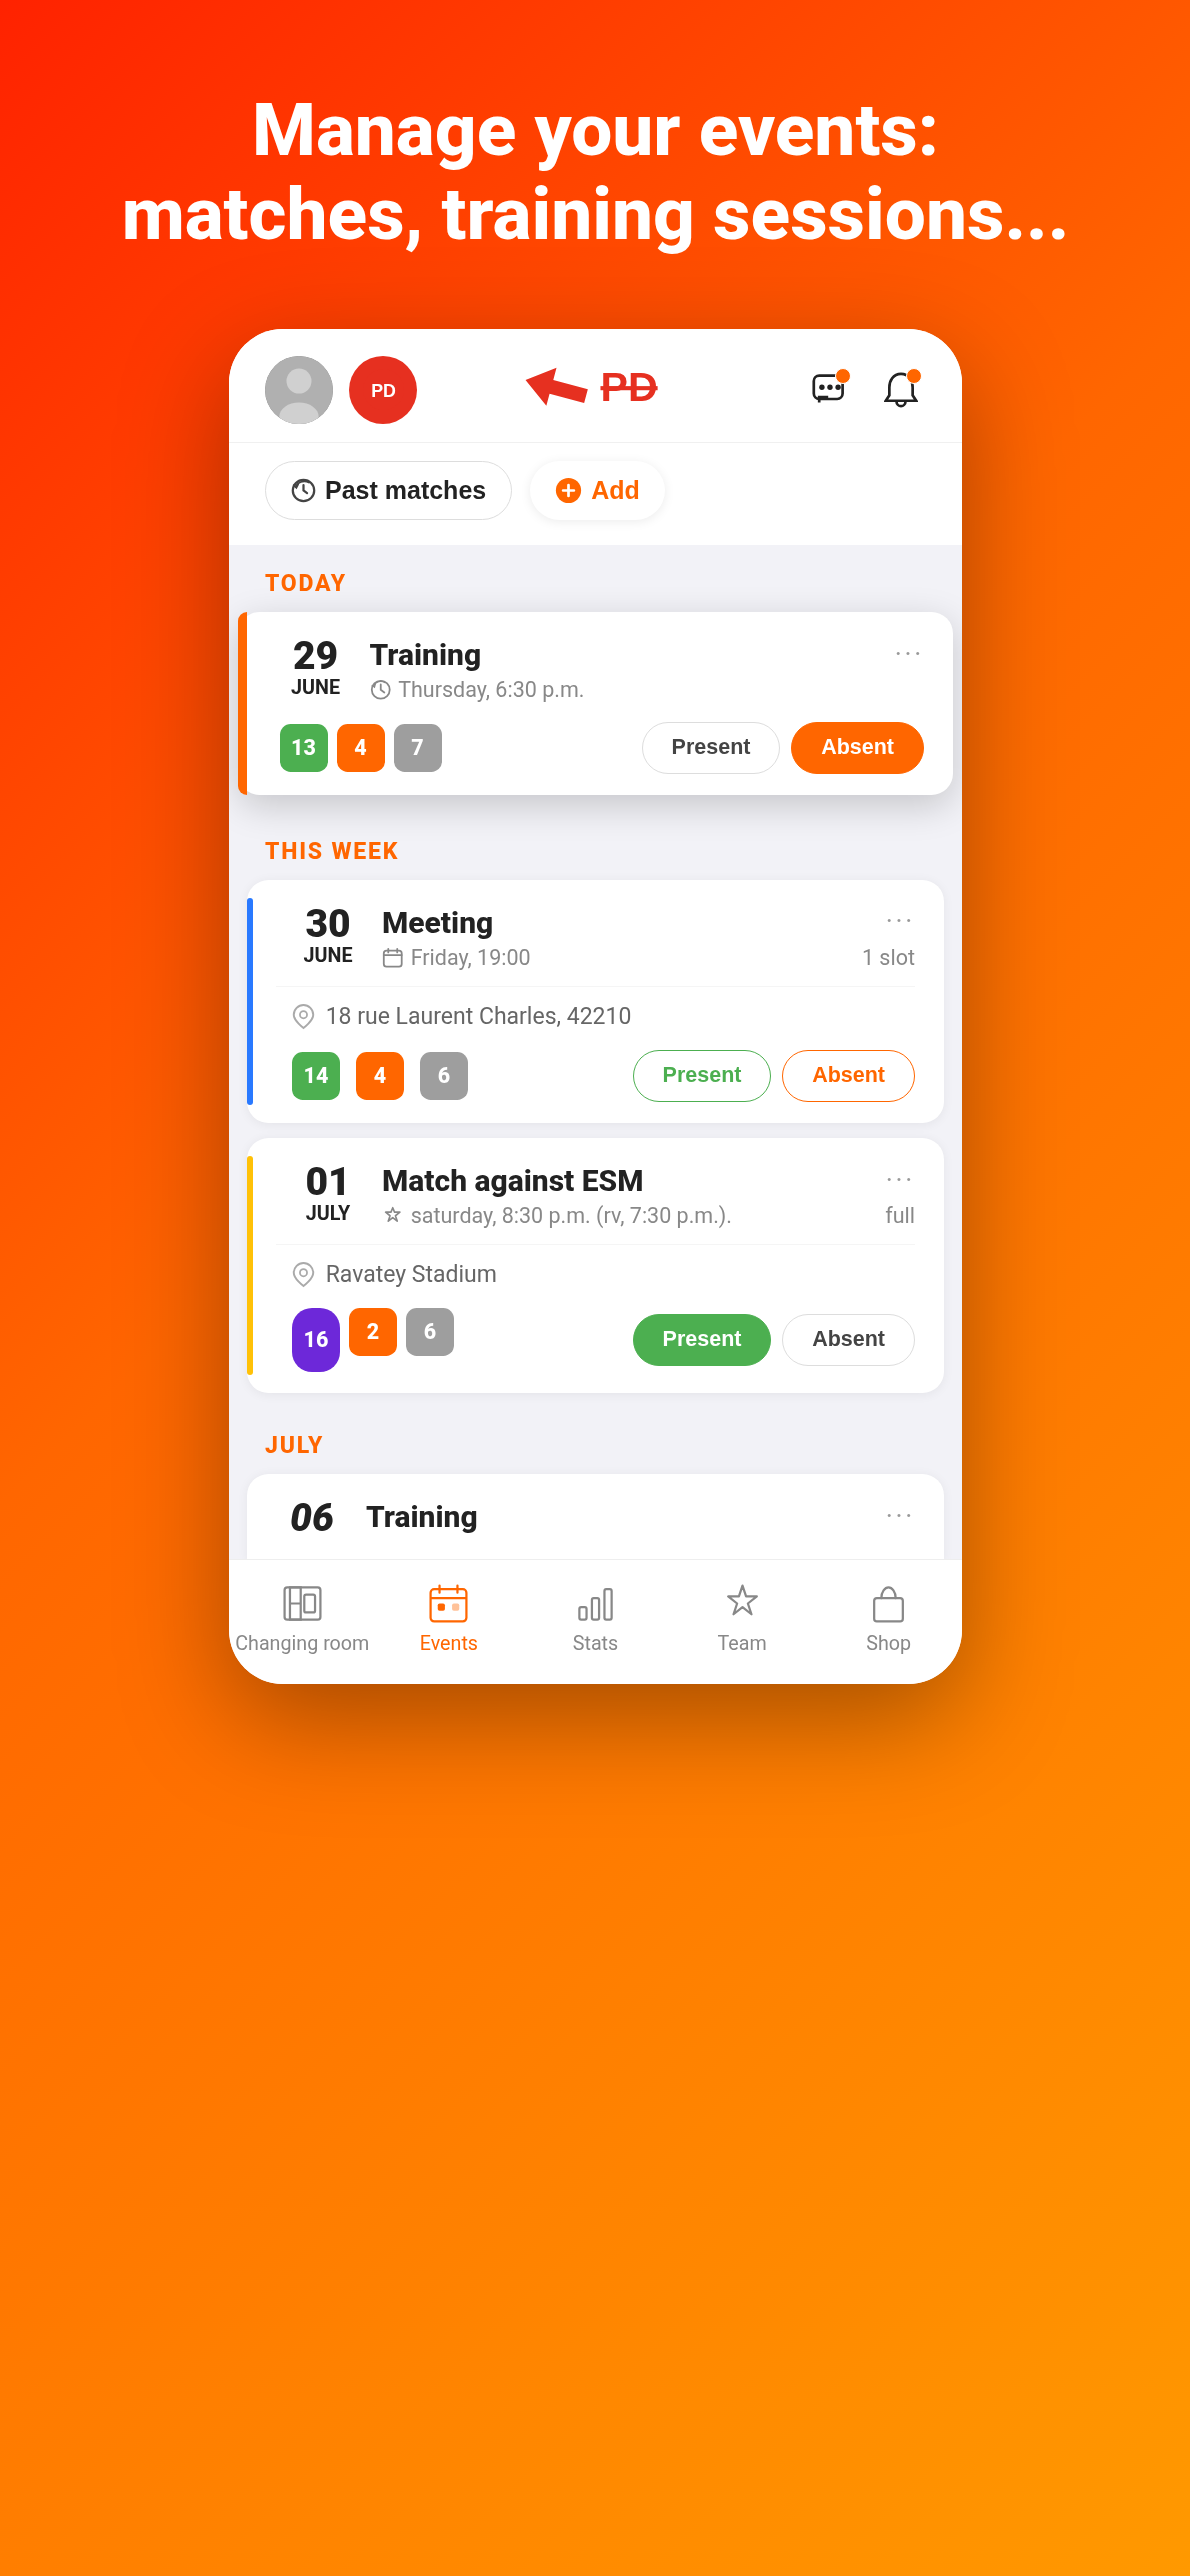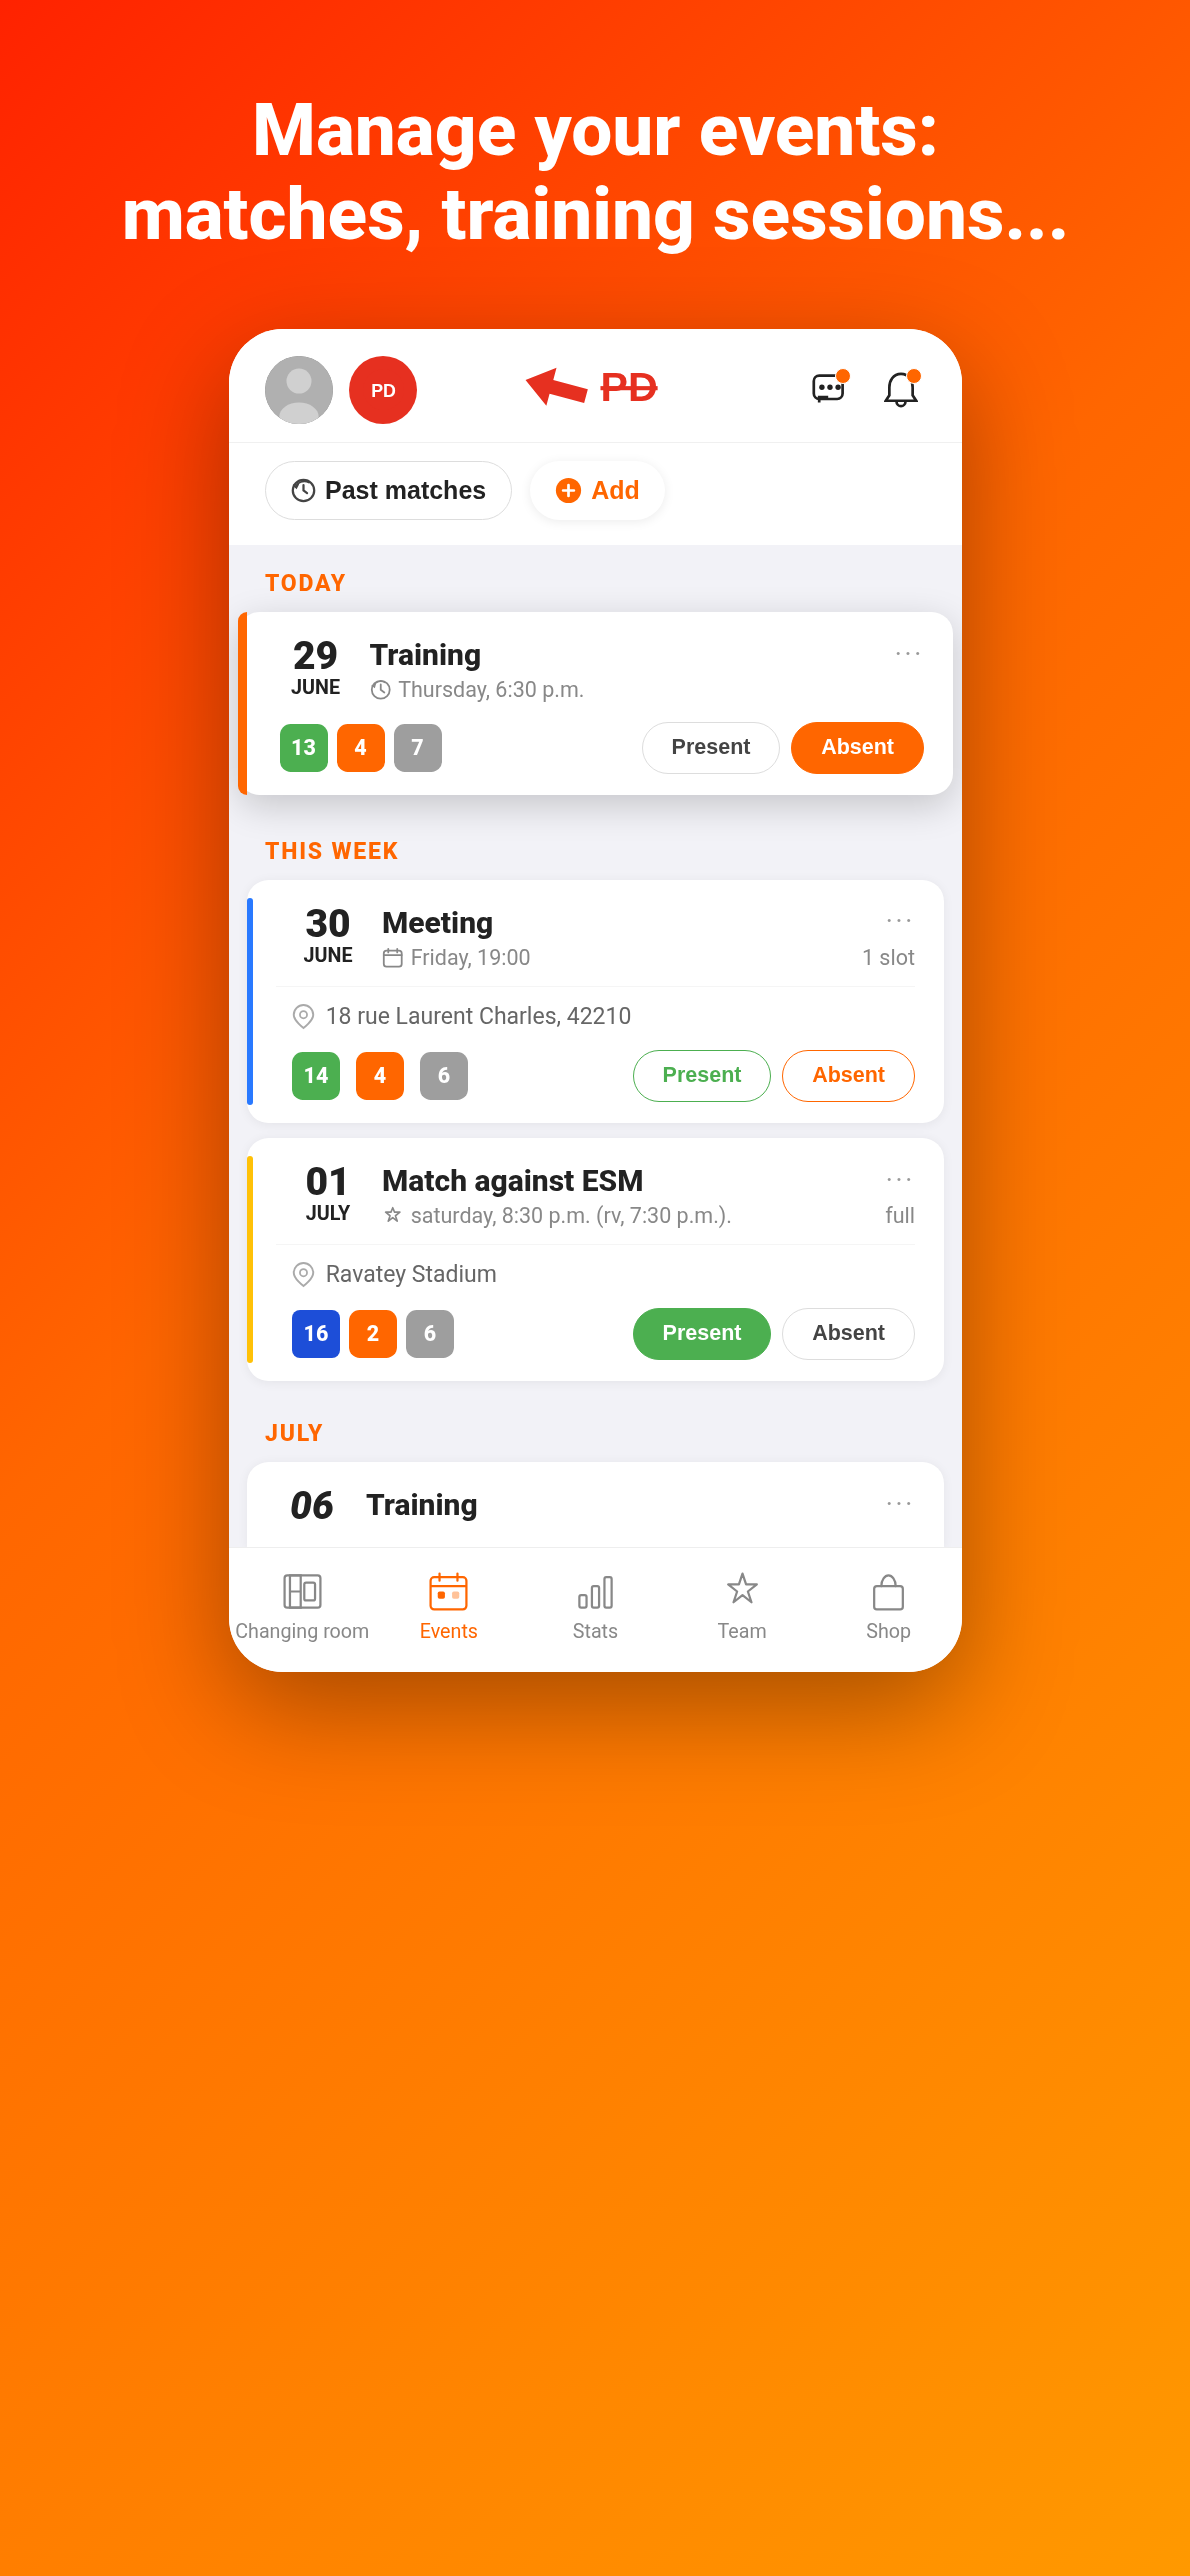--- a/index.html
+++ b/index.html
@@ -366,21 +366,21 @@
       </div>
       <div style="display:flex; align-items:center; gap:10.7px; margin:16px 0 0 0; padding:16px 0 0 16px; border-top:0.9px solid #f5f5f5;">
         <svg width="23" height="27" viewBox="0 0 26 30" fill="none">
           <path d="M13 2 C7 2 2 7 2 13 C2 20 13 28 13 28 C13 28 24 20 24 13 C24 7 19 2 13 2Z" stroke="#aaa" stroke-width="2.2" fill="none"></path>
           <circle cx="13" cy="13" r="4" stroke="#aaa" stroke-width="2" fill="none"></circle>
         </svg>
         <span style="font-size:23px; color:#666;">Ravatey Stadium</span>
       </div>
       <div style="display:flex; align-items:center; margin-top:19.7px; padding-left:16px;">
         <div style="display:flex; gap:9px;">
-          <div style="width:48px;height:48px;border-radius:8px;background:#1d4ed8;display:flex;align-items:center;justify-content:center;font-size:21.5px;font-weight:800;color:white;">16</div>
+          <div style="width:48px;height:64px;border-radius:20px;background:#6d28d9;display:flex;align-items:center;justify-content:center;font-size:21.5px;font-weight:800;color:white;">16</div>
           <div style="width:48px;height:48px;border-radius:10.7px;background:#ff6600;display:flex;align-items:center;justify-content:center;font-size:21.5px;font-weight:800;color:white;">2</div>
           <div style="width:48px;height:48px;border-radius:10.7px;background:#9e9e9e;display:flex;align-items:center;justify-content:center;font-size:21.5px;font-weight:800;color:white;">6</div>
         </div>
         <div style="margin-left:auto; display:flex; gap:10.7px;">
           <button style="padding:12.5px 29px;border:1.8px solid #4caf50;border-radius:27px;font-size:21.5px;font-weight:700;background:#4caf50;color:white;cursor:pointer;">Present</button>
           <button style="padding:12.5px 29px;border:1.8px solid #ddd;border-radius:27px;font-size:21.5px;font-weight:600;background:white;color:#444;cursor:pointer;">Absent</button>
         </div>
       </div>
     </div>
 

